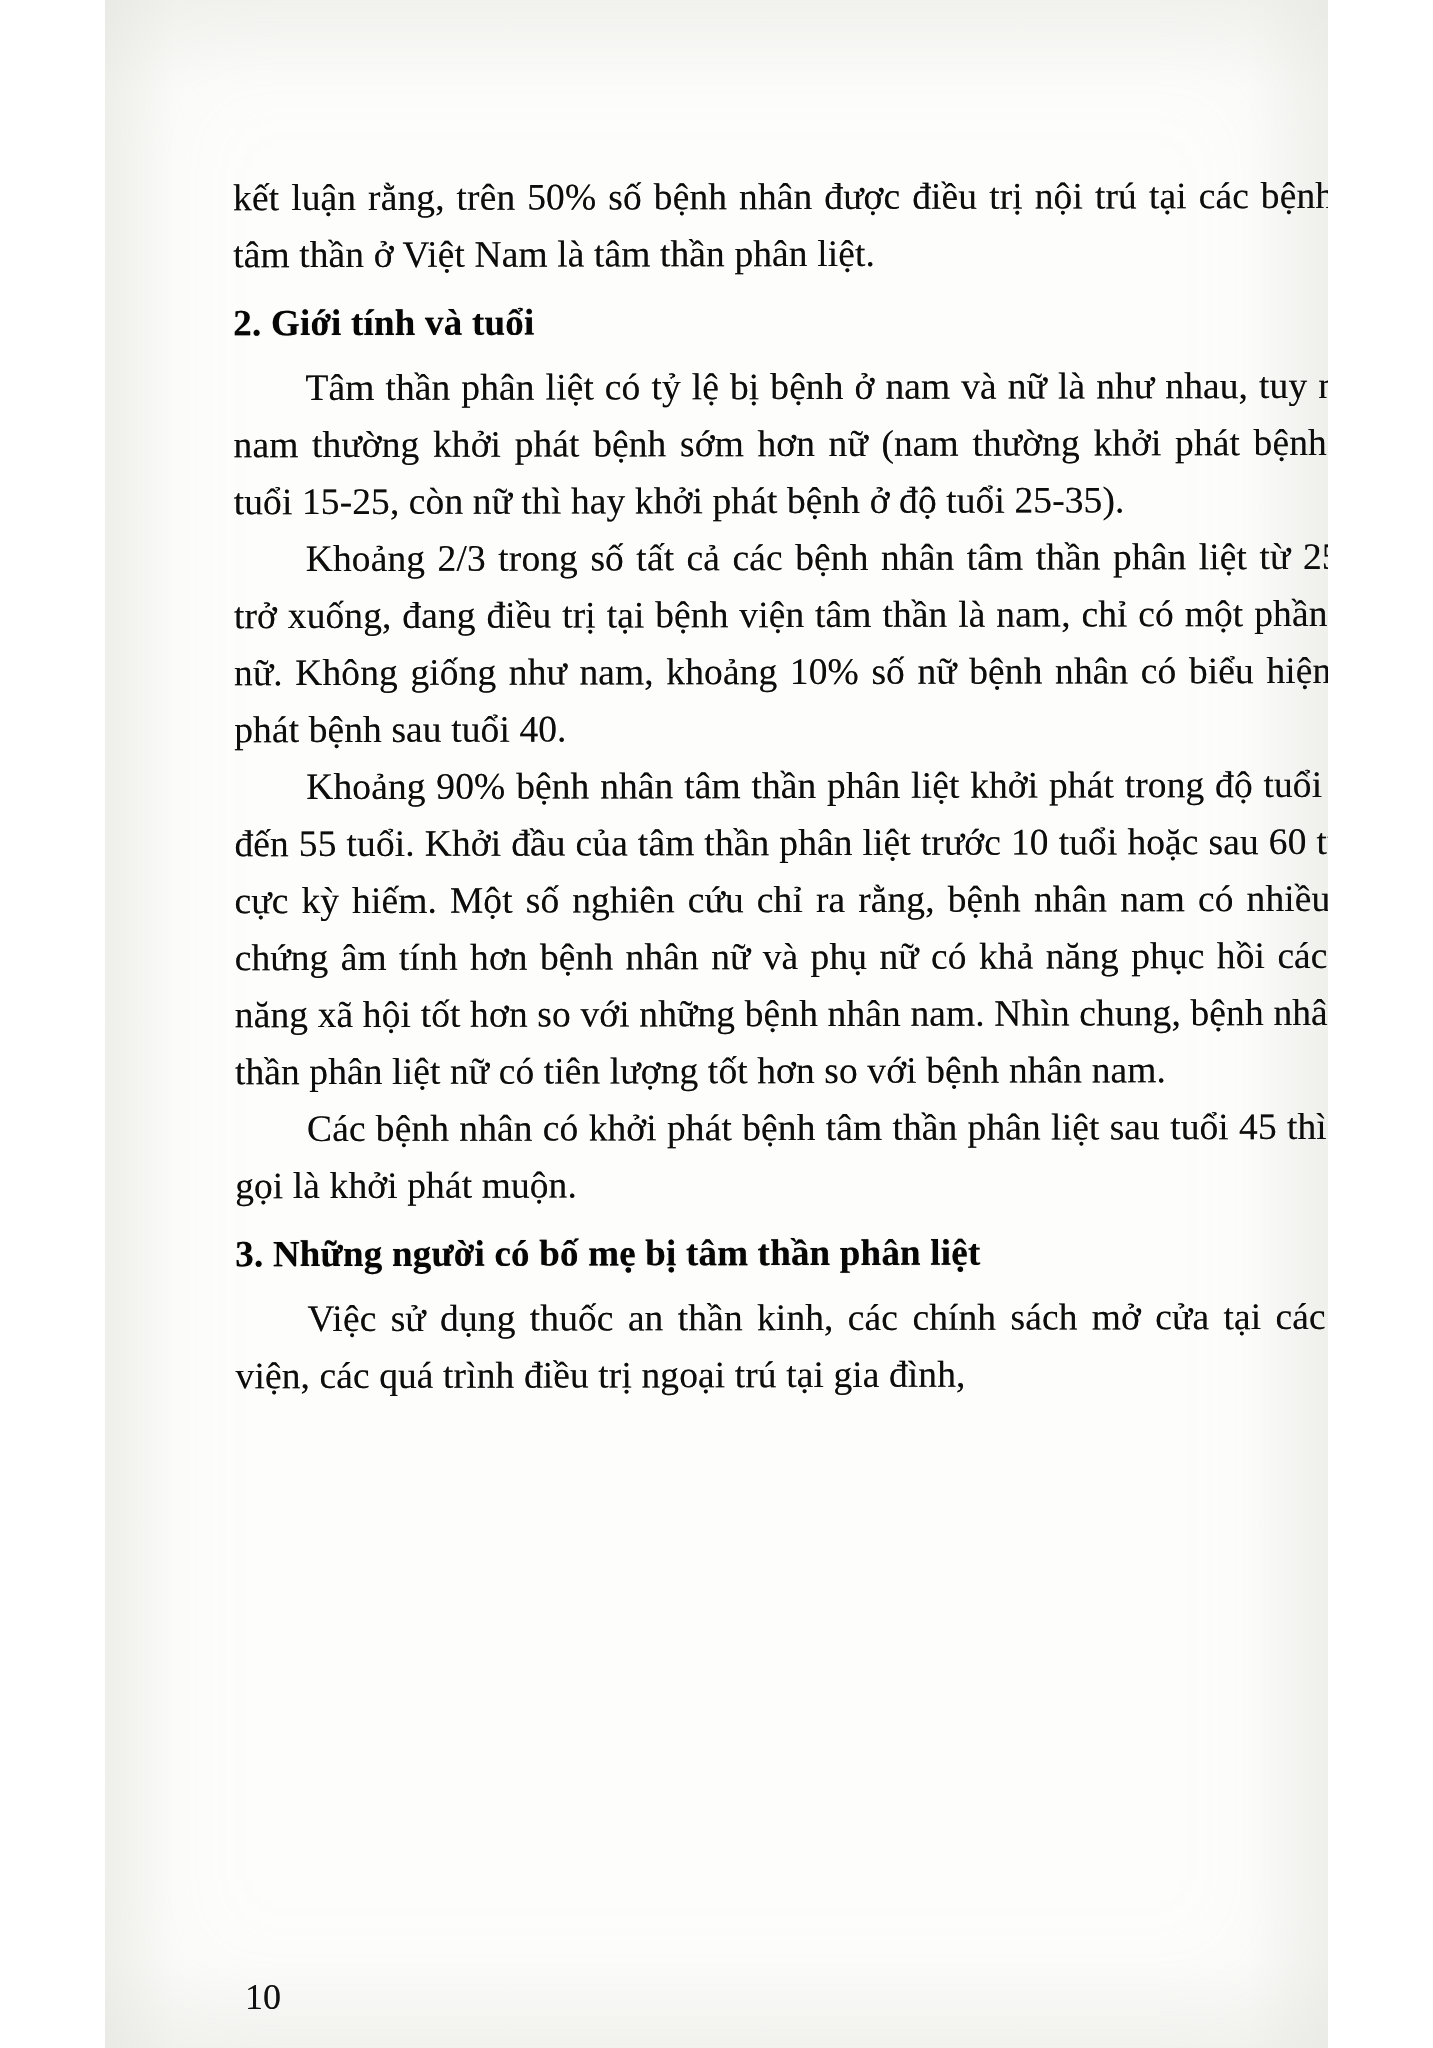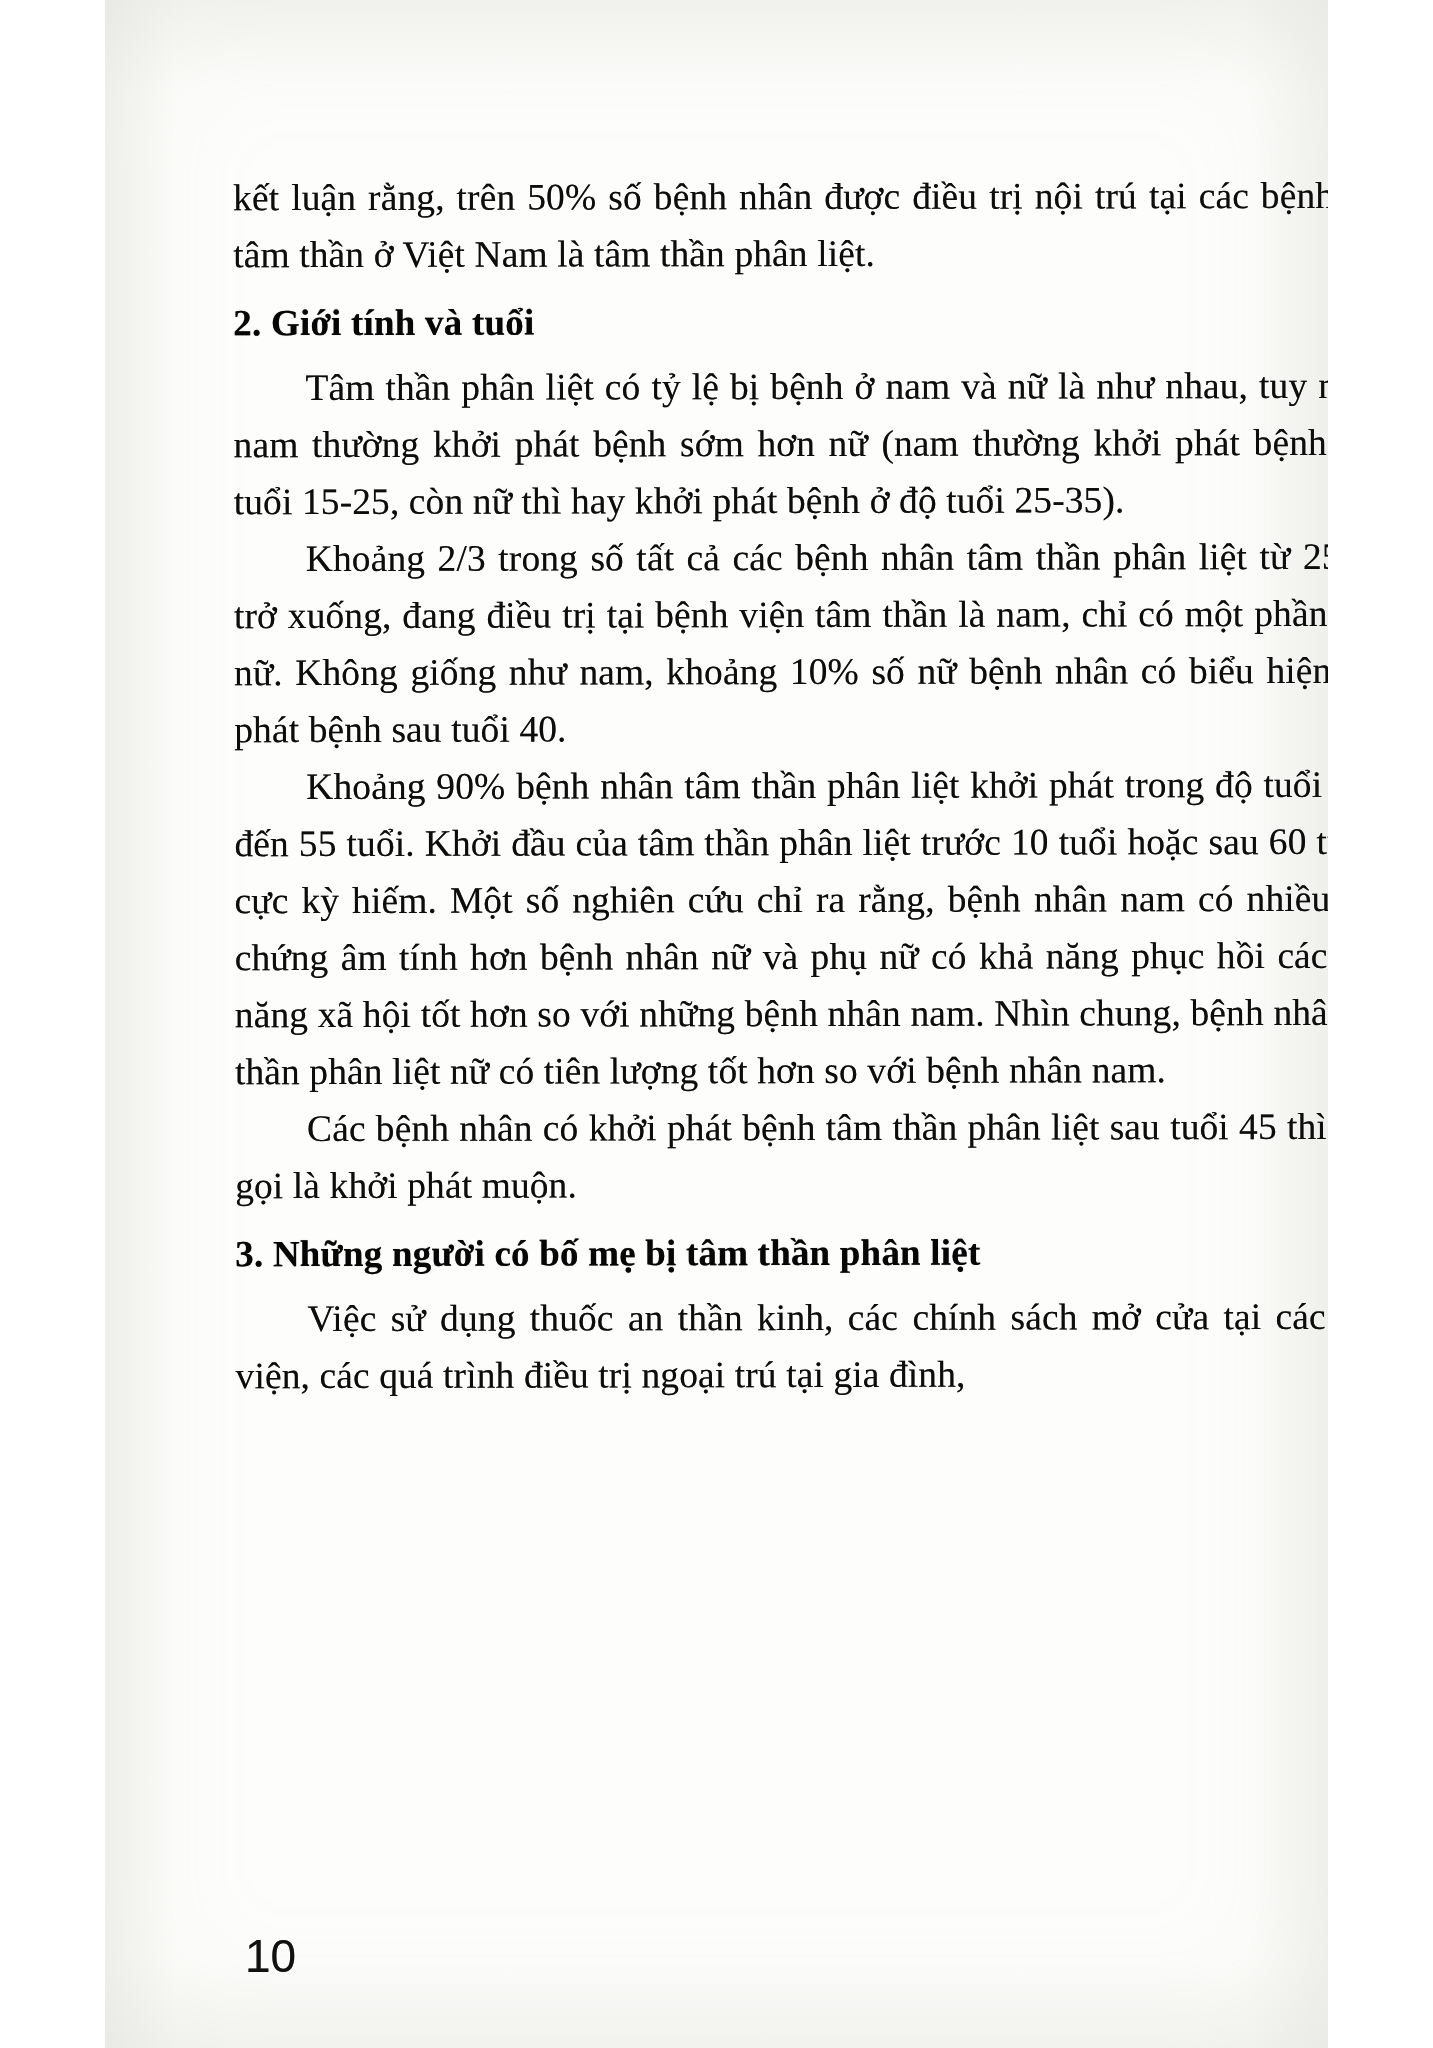--- a/index.html
+++ b/index.html
@@ -67,23 +67,23 @@
     font-weight: bold;
     color: #060606;
     margin: 11px 0 8px 0;
     letter-spacing: 0.2px;
     text-shadow: 0 0 0.7px rgba(0,0,0,0.6);
   }
 
   .page-number {
     position: absolute;
     left: 140px;
-    top: 1936px;
-    font-family: Liberation Sans, sans-serif;
-    font-size: 46px;
+    top: 1977px;
+    font-family: Liberation Serif, serif;
+    font-size: 36px;
     line-height: 40px;
     color: #111111;
     text-shadow: 0 0 0.6px rgba(0,0,0,0.5);
   }
 
   
   .skew {
     transform: rotate(-0.12deg);
     transform-origin: 50% 0;
   }

